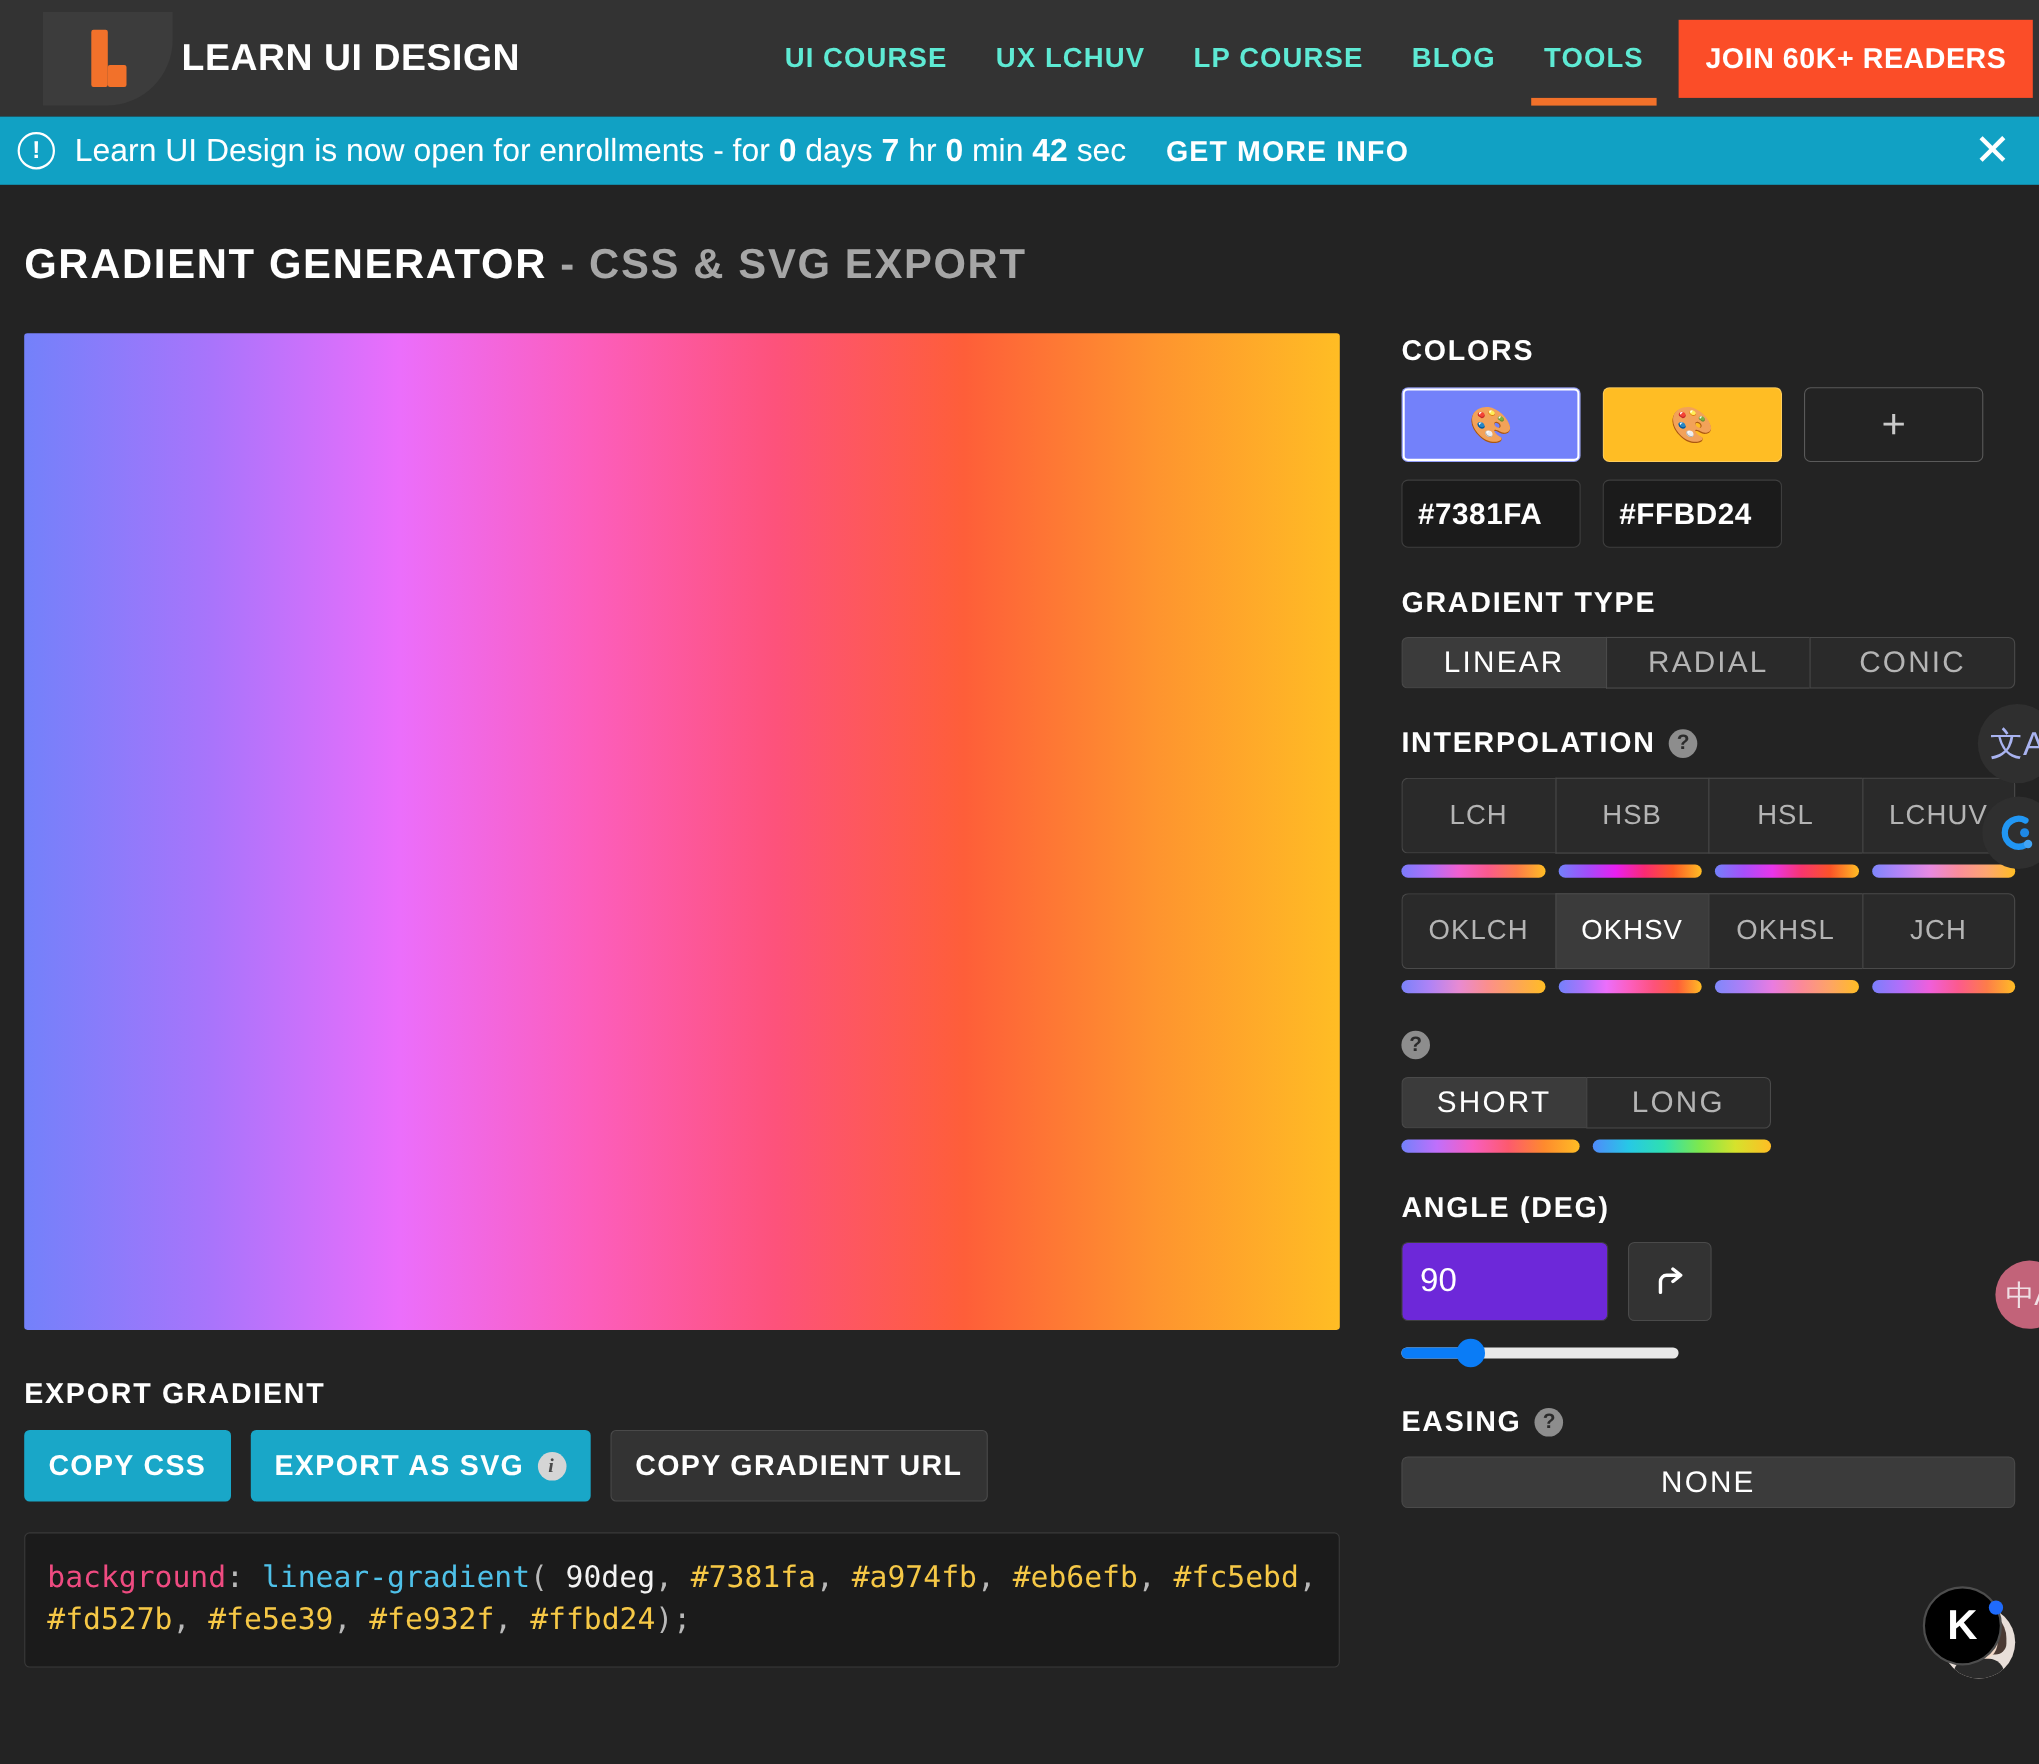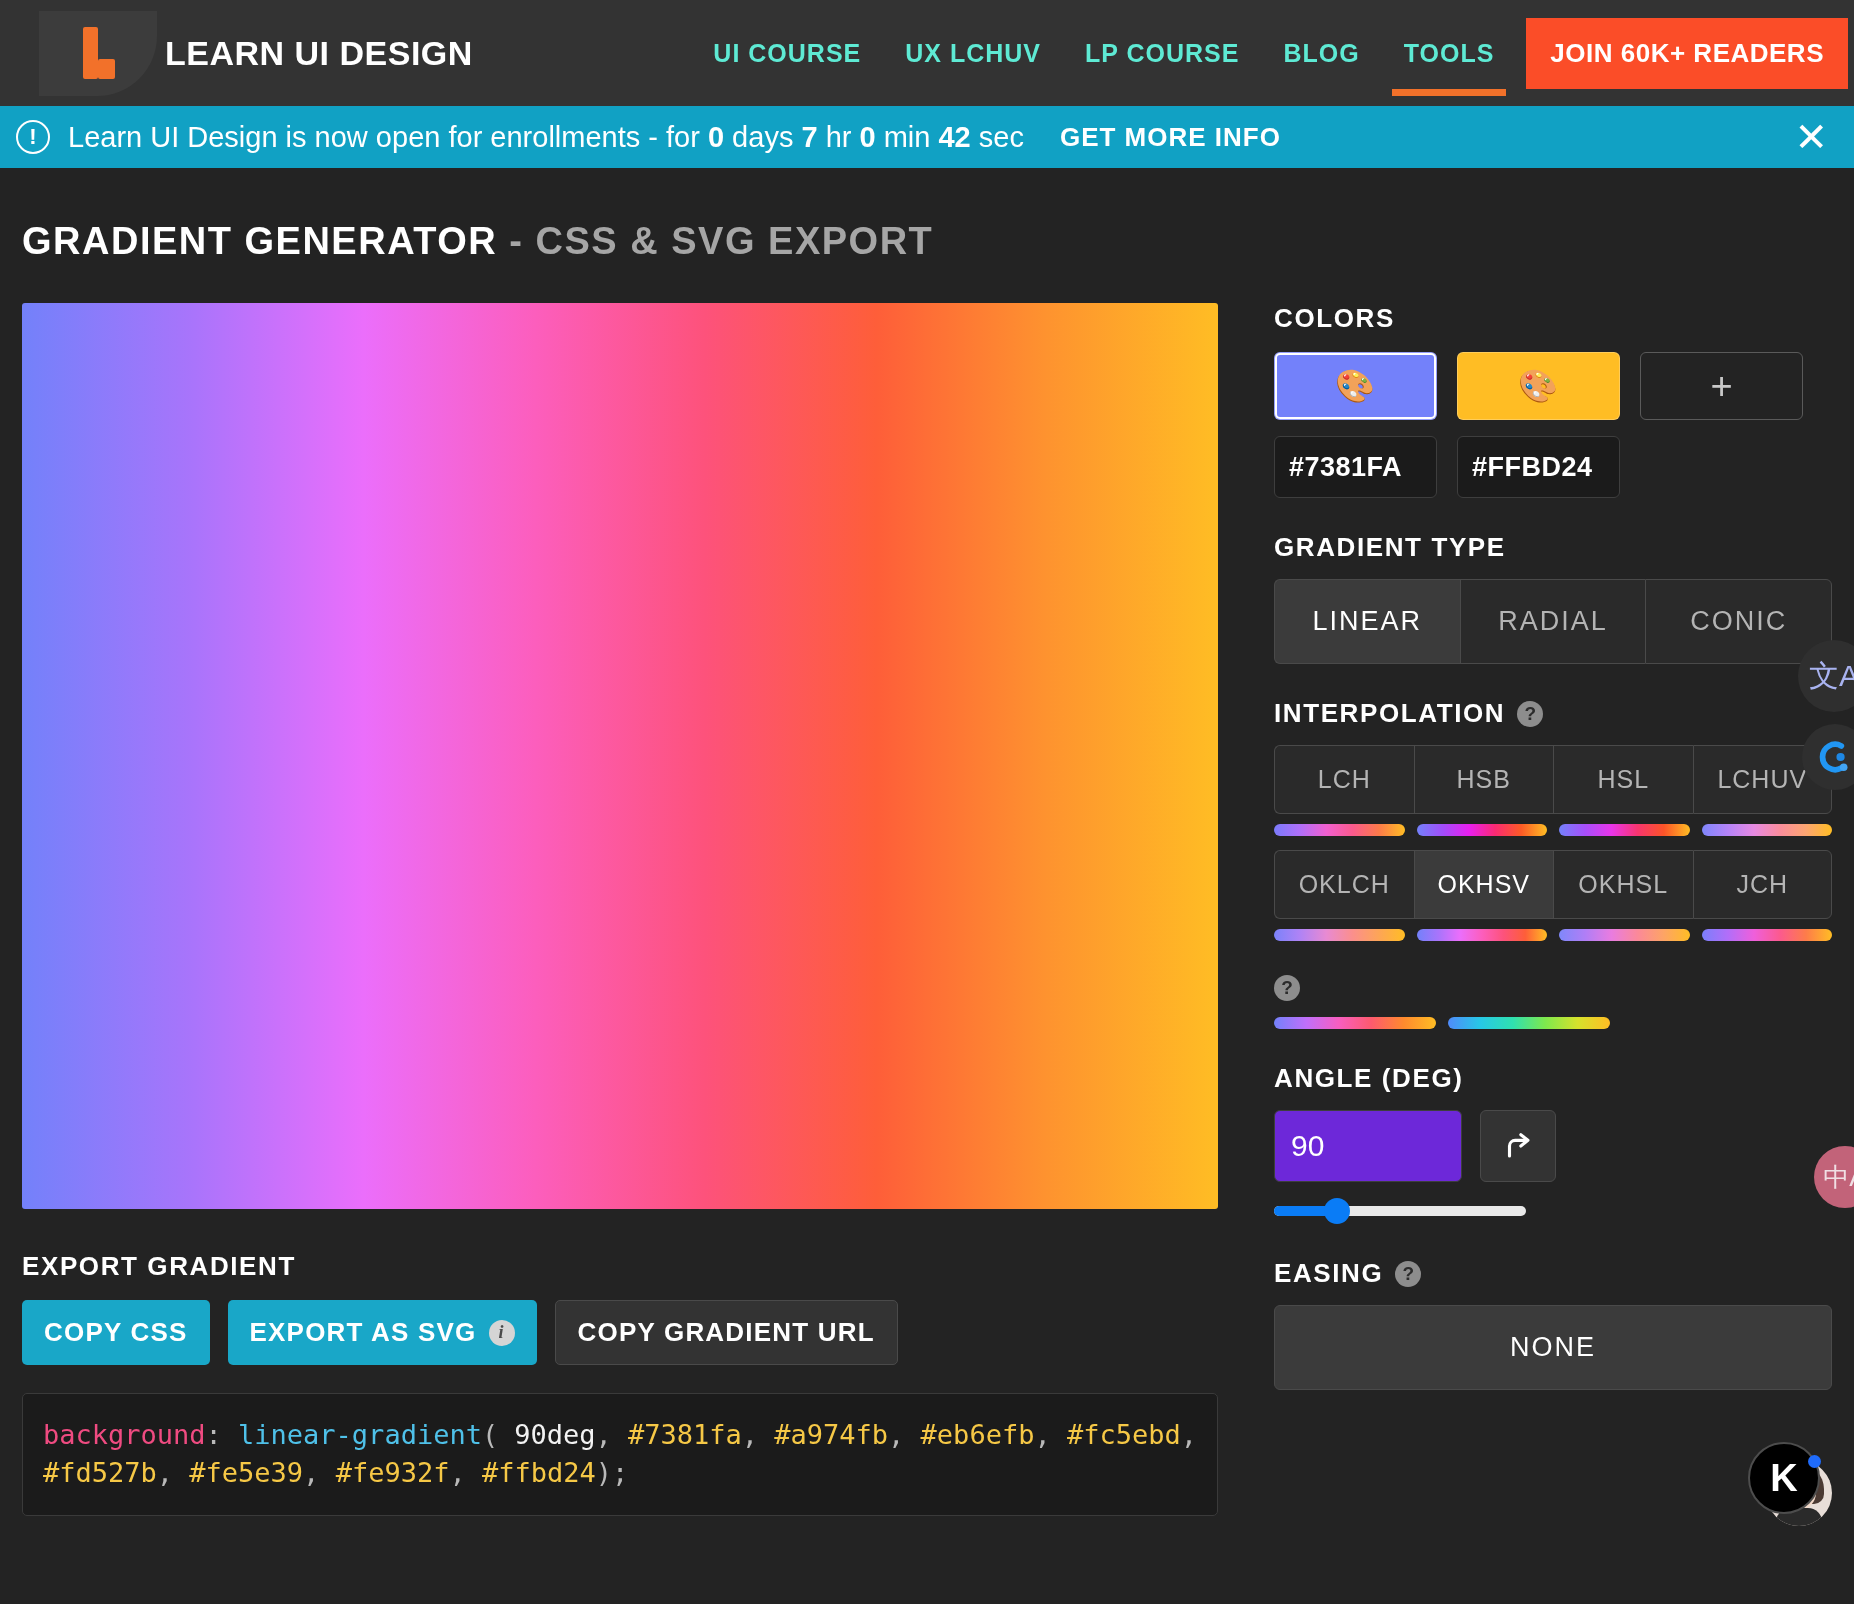--- a/index.html
+++ b/index.html
@@ -278,21 +278,21 @@
   .seg-group { display: flex; }
   .seg-btn {
     background: #2a2a2a;
     border: 1px solid #4a4a4a;
     border-right-width: 0;
     color: #b4b4b4;
     font-size: 27px;
     letter-spacing: 2px;
     font-stretch: condensed;
     font-family: "Liberation Sans", sans-serif;
-    padding: 26px 10px;
+    padding: 7px 10px;
     cursor: pointer;
     text-align: center;
     white-space: nowrap;
     flex: 1 1 0;
     min-width: 0;
   }
   .seg-btn:first-child { border-top-left-radius: 6px; border-bottom-left-radius: 6px; }
   .seg-btn:last-child { border-right-width: 1px; border-top-right-radius: 6px; border-bottom-right-radius: 6px; }
   .seg-btn.active { background: #3b3b3b; color: #ffffff; }
 
@@ -513,20 +513,24 @@
         <div class="preview-bar" style="background:linear-gradient(90deg,#7381fa,#a974fb,#eb6efb,#fc5ebd,#fd527b,#fe5e39,#ffbd24)"></div>
         <div class="preview-bar" style="background:linear-gradient(90deg,#7f88fa,#b07ef6,#e97ce0,#fb8999,#fda465,#ffbd24)"></div>
         <div class="preview-bar" style="background:linear-gradient(90deg,#7b7ffb,#b26ef9,#ef5fdb,#fc5a8e,#fd7c4a,#ffbd24)"></div>
       </div>
     </section>
 
     <section class="panel-section">
       <div class="panel-heading-row">
         <span class="help-badge">?</span>
       </div>
+      <div class="seg-group compact">
+        <div class="seg-btn active">SHORT</div>
+        <div class="seg-btn">LONG</div>
+      </div>
       <div class="dir-preview-row">
         <div class="preview-bar" style="background:linear-gradient(90deg,#7381fa,#c06ffb,#f85ec0,#fd5a6e,#fe8a2e,#ffbd24)"></div>
         <div class="preview-bar" style="background:linear-gradient(90deg,#4f8bfa,#27c8e6,#2fe0b0,#7ee84d,#d6e22c,#ffbd24)"></div>
       </div>
     </section>
 
     <section class="panel-section">
       <div class="panel-heading" style="margin-bottom:16px;">ANGLE (DEG)</div>
       <div id="angle-row">
         <input id="angle-input" value="90" style="">

